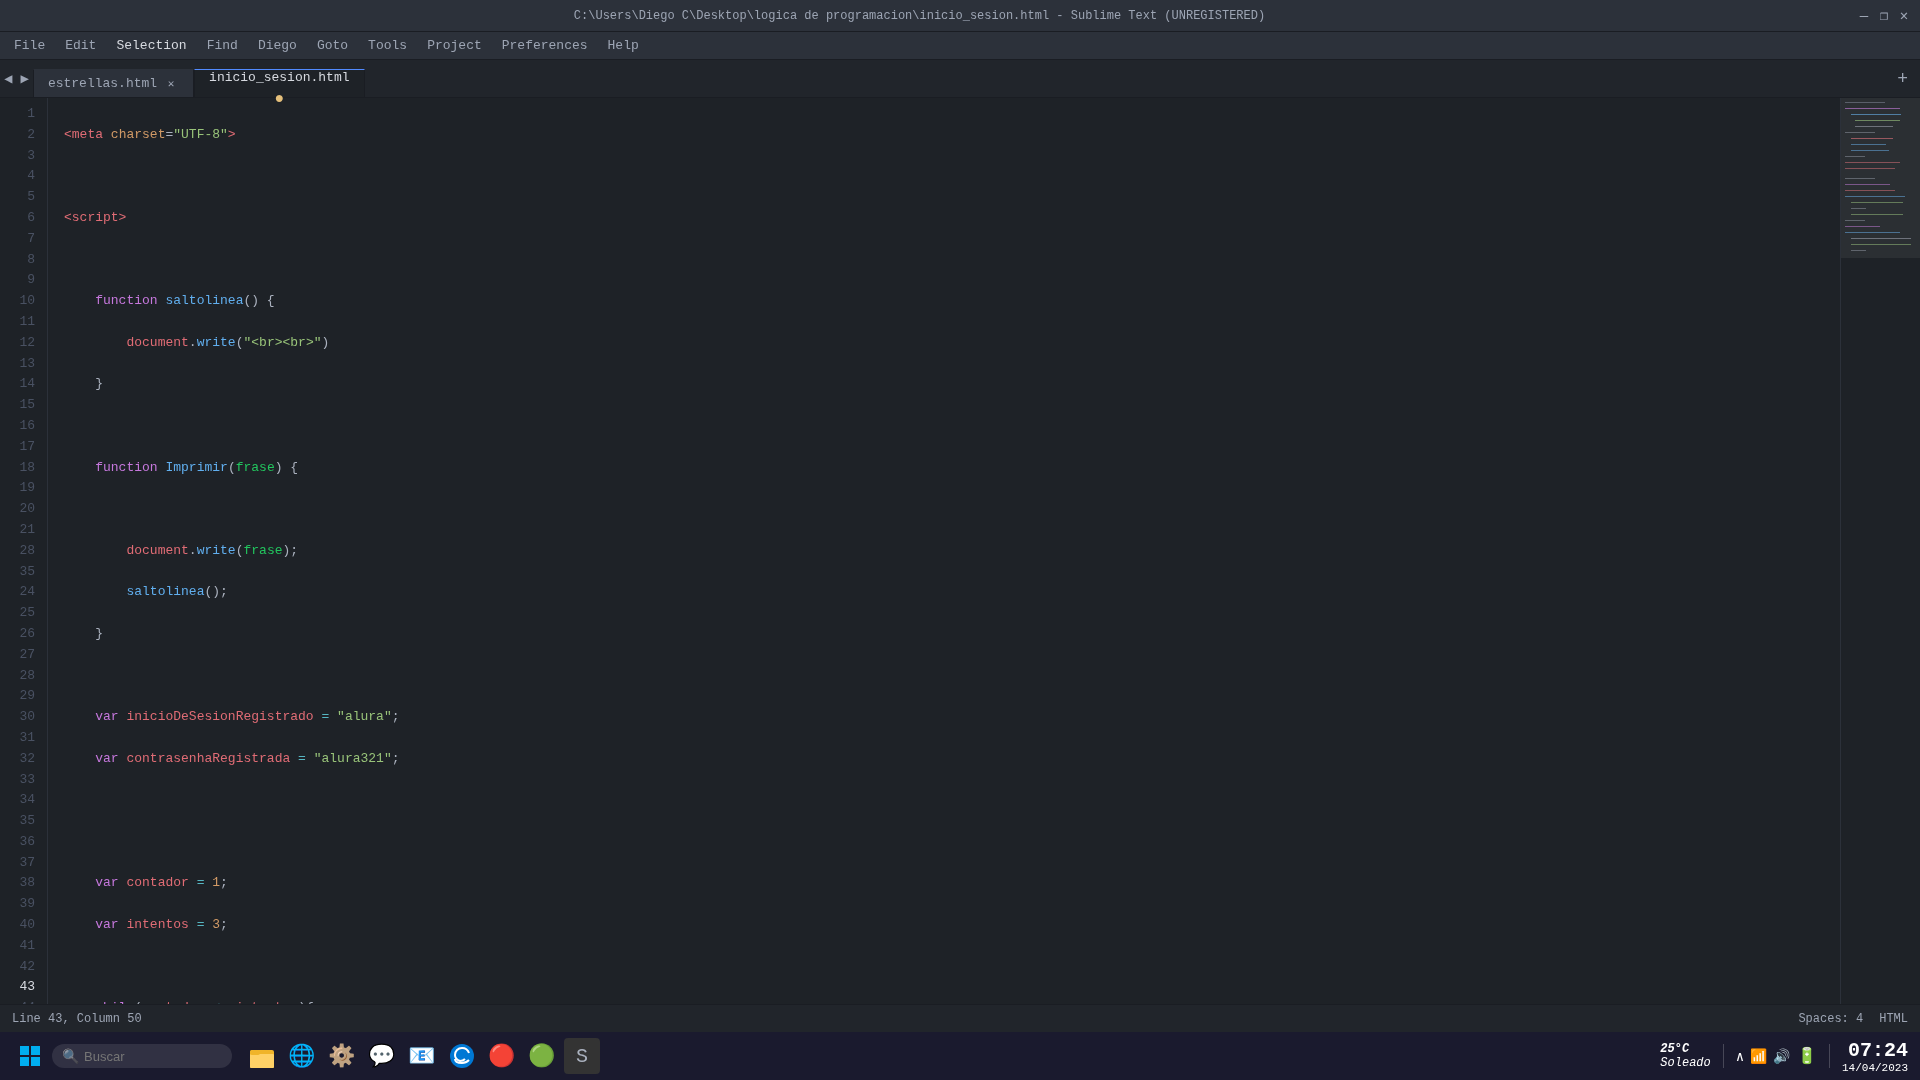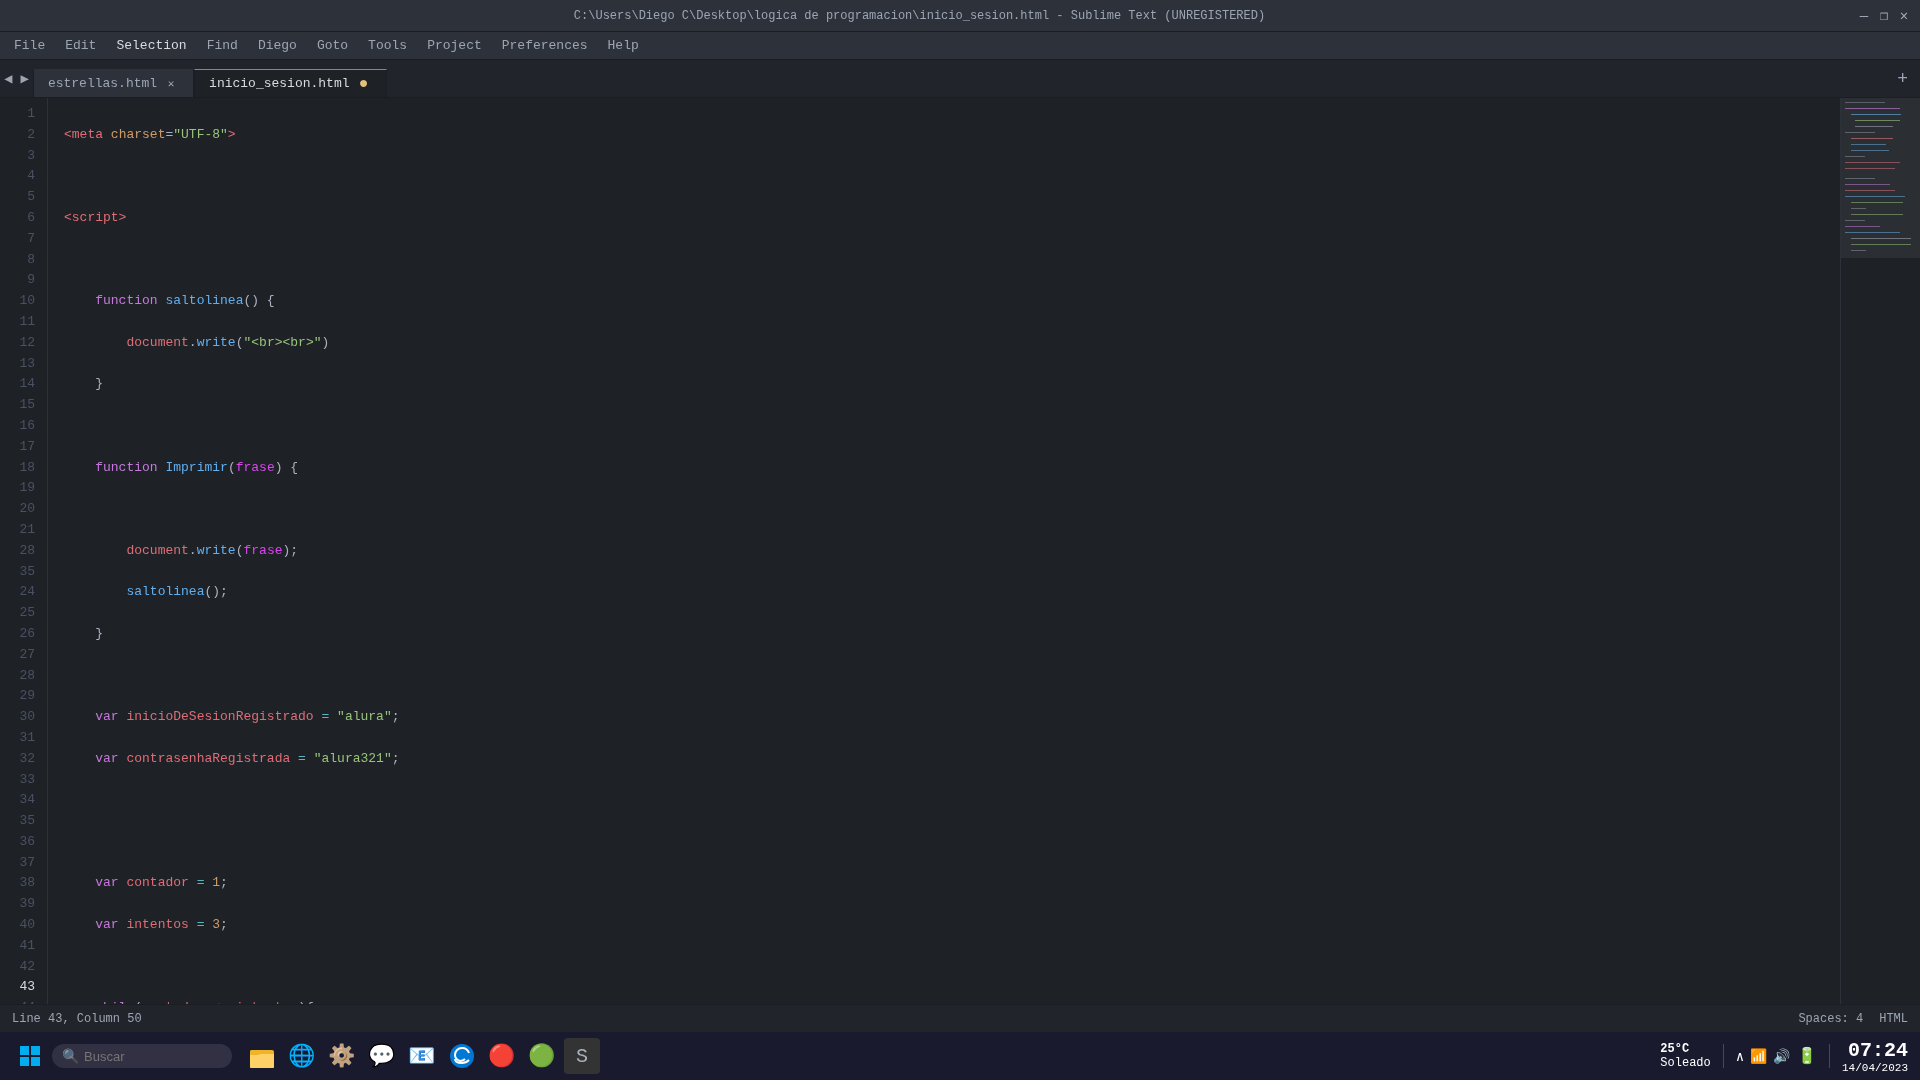--- a/index.html
+++ b/index.html
@@ -94,20 +94,21 @@
       color: #9da5b4;
       border-left: 1px solid #1a1d23;
       border-right: 1px solid #1a1d23;
     }
     .tab.active {
       background: #1e2227;
       color: #d7dae0;
       border-top: 1px solid #528bff;
       border-left: 1px solid #1a1d23;
       border-right: 1px solid #1a1d23;
+      flex-direction: column;
     }
     .tab-close {
       font-size: 11px;
       color: #9da5b4;
       border-radius: 50%;
       width: 16px;
       height: 16px;
       display: flex;
       align-items: center;
       justify-content: center;
@@ -173,21 +174,21 @@
     
     .kw { color: #c678dd; }         
     .fn { color: #61afef; }         
     .str { color: #98c379; }        
     .num { color: #d19a66; }        
     .punct { color: #abb2bf; }      
     .op { color: #56b6c2; }
     .tag { color: #e06c75; }        
     .attr { color: #d19a66; }
     .prop { color: #e06c75; }
-    .param { color: #d946ef; }
+    .param { color: #22c55e; }
     .var-name { color: #e06c75; }
 
     
     #minimap {
       width: 80px;
       background: #1e2227;
       border-left: 1px solid #2c313a;
       overflow: hidden;
       position: relative;
     }
@@ -253,20 +254,21 @@
       text-align: right;
     }
     #taskbar-time .time { font-size: 20px; font-weight: bold; }
     #taskbar-time .date { font-size: 11px; }
     #weather {
       display: flex;
       flex-direction: column;
       align-items: flex-start;
       font-size: 12px;
       color: #ffffff;
+      font-style: italic;
     }
     #sys-icons {
       display: flex;
       align-items: center;
       gap: 6px;
       font-size: 14px;
       color: #ffffff;
     }
     .taskbar-sep {
       width: 1px;

